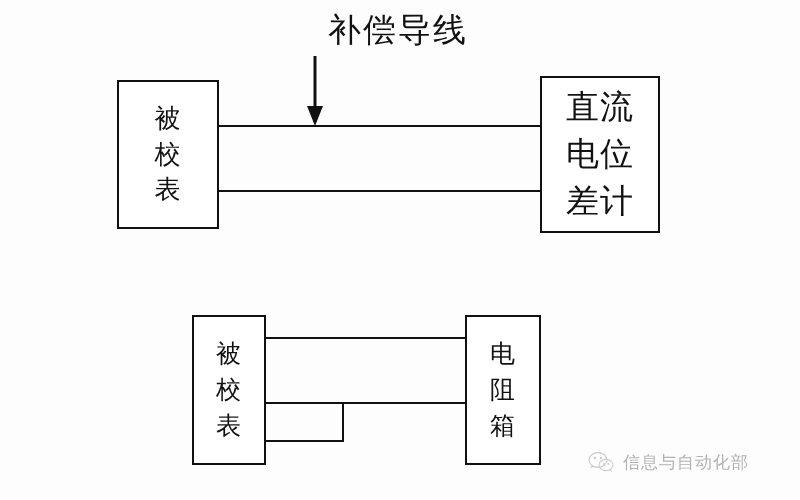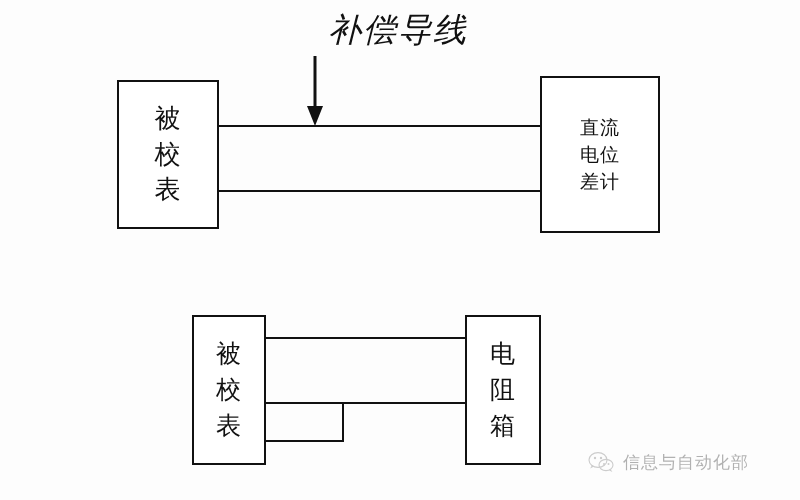--- a/index.html
+++ b/index.html
@@ -43,21 +43,21 @@
     letter-spacing: 1px;
     white-space: pre-line;
     font-weight: 400;
   }
 
   #block-meter-top   { left: 117px; top: 80px;  width: 102px; height: 149px; }
   #block-potentio    { left: 540px; top: 76px;  width: 120px; height: 157px; }
   #block-meter-bot   { left: 192px; top: 315px; width: 74px;  height: 150px; }
   #block-resistance  { left: 465px; top: 315px; width: 76px;  height: 150px; }
 
-  #block-potentio .block-label { font-size: 19px; line-height: 1.42; }
+  #block-potentio .block-label { font-size: 33px; line-height: 1.42; }
   #block-meter-bot .block-label,
   #block-resistance .block-label { font-size: 25px; line-height: 1.45; }
 
   
   .wire-h {
     position: absolute;
     height: 0;
     border-top: 2px solid #111111;
   }
   .wire-v {
@@ -79,21 +79,20 @@
   
   #annotation-compensating-wire {
     position: absolute;
     left: 328px;
     top: 12px;
     font-size: 33px;
     line-height: 1.1;
     color: #111111;
     letter-spacing: 2px;
     white-space: nowrap;
-    font-style: italic;
   }
   #arrow-compensating-wire {
     position: absolute;
     left: 306px;
     top: 56px;
     width: 18px;
     height: 70px;
   }
 
   

